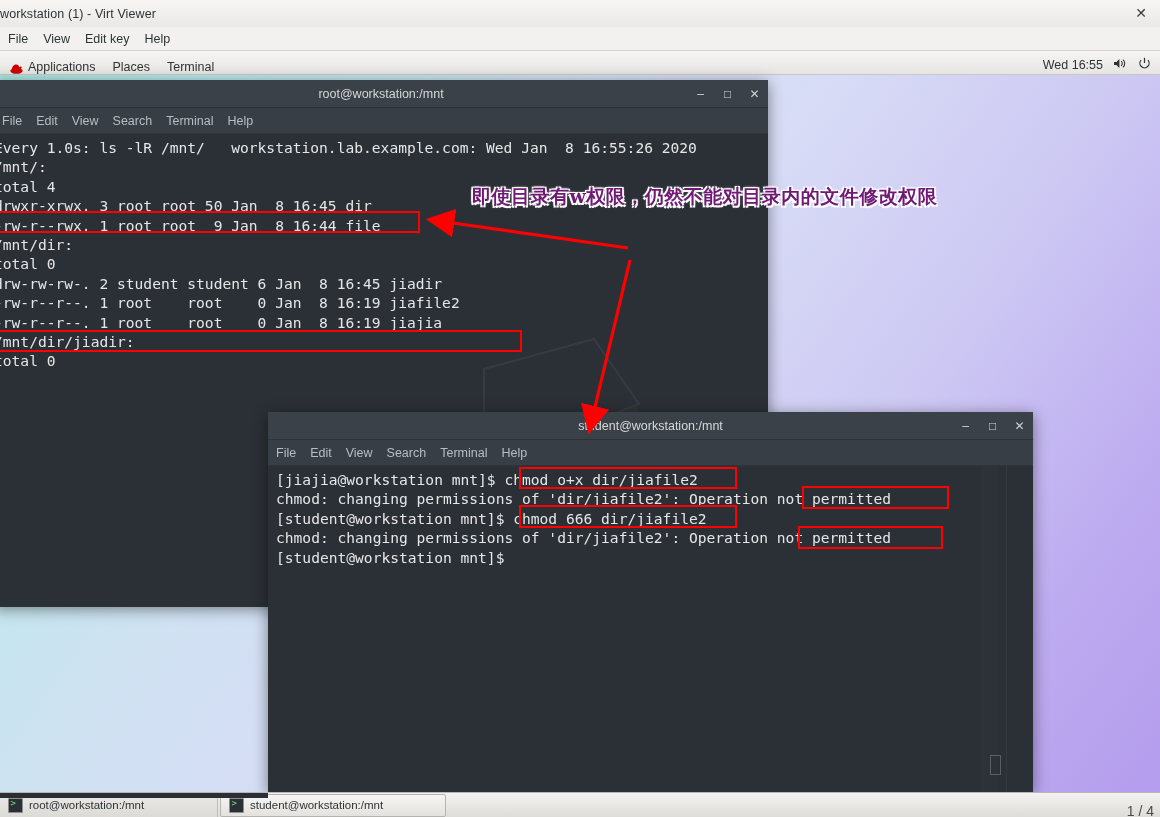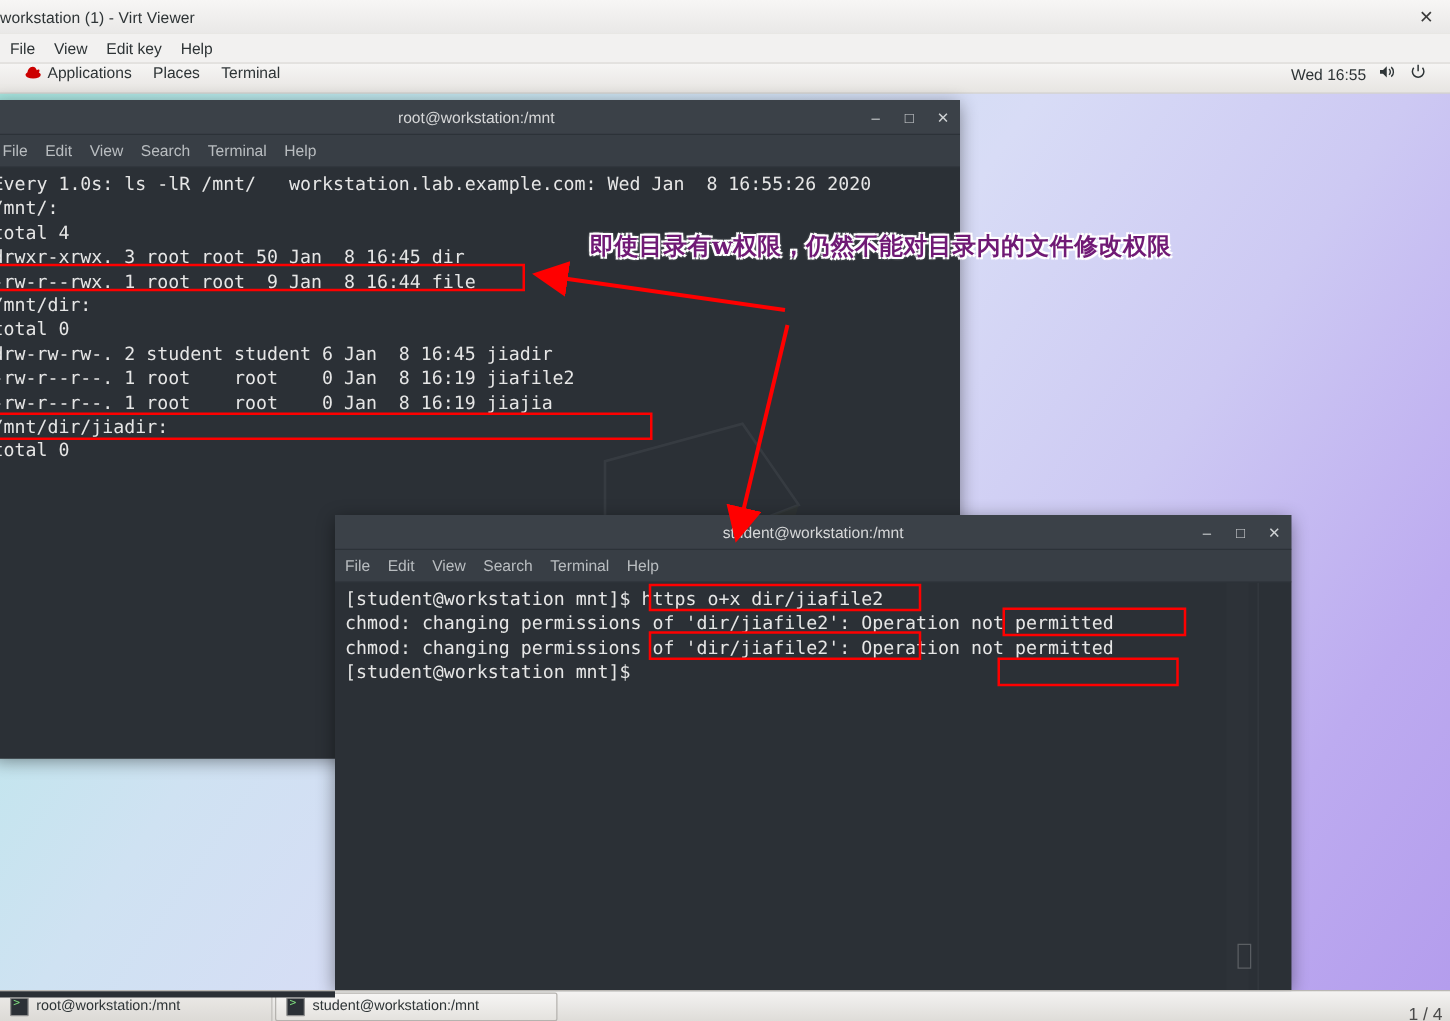--- a/index.html
+++ b/index.html
@@ -26,21 +26,21 @@
     background:#f2f1f0;border-bottom:1px solid #d6d4d0;
     display:flex;align-items:center;padding-left:8px;box-sizing:border-box;
   }
   .vv-menubar .mi{font-size:12.5px;color:#2e3436;margin-right:15px;}
 
   
   .gnome-panel{
     position:absolute;left:0;top:51px;width:1160px;height:24px;
     background:linear-gradient(to bottom,#f6f5f4,#e7e5e2);
     border-bottom:1px solid #c9c7c3;
-    display:flex;align-items:flex-start;box-sizing:border-box;padding:0 19px;
+    display:flex;align-items:flex-end;box-sizing:border-box;padding:0 9px;
   }
   .gnome-panel .gi{font-size:12.5px;color:#2e3436;margin-right:17px;}
   .rh-logo{
     width:15px;height:13px;margin-right:4px;position:relative;flex:0 0 auto;
   }
   .panel-right{margin-left:auto;display:flex;align-items:center;gap:10px;}
   .panel-right .clock{font-size:12.5px;color:#2e3436;}
 
   
   .desktop{
@@ -257,22 +257,23 @@
     <span class="tm">File</span>
     <span class="tm">Edit</span>
     <span class="tm">View</span>
     <span class="tm">Search</span>
     <span class="tm">Terminal</span>
     <span class="tm">Help</span>
   </div>
   <div class="term-body">
     <div class="t2-inner-edge"></div>
     <div class="t2-scrollpad"></div>
-    <div class="ln">[student@workstation mnt]$ https o+x dir/jiafile2</div>
+    <div class="ln">[jiajia@workstation mnt]$ chmod o+x dir/jiafile2</div>
     <div class="ln">chmod: changing permissions of 'dir/jiafile2': Operation not permitted</div>
+    <div class="ln">[student@workstation mnt]$ chmod 666 dir/jiafile2</div>
     <div class="ln">chmod: changing permissions of 'dir/jiafile2': Operation not permitted</div>
     <div class="ln">[student@workstation mnt]$</div>
     <div class="t2-cursor"></div>
   </div>
 </div>
 
 <div class="anno-text">即使目录有w权限，仍然不能对目录内的文件修改权限</div>
 
 <div class="rbox" id="rbox-dir"></div>
 <div class="rbox" id="rbox-jiafile2"></div>

